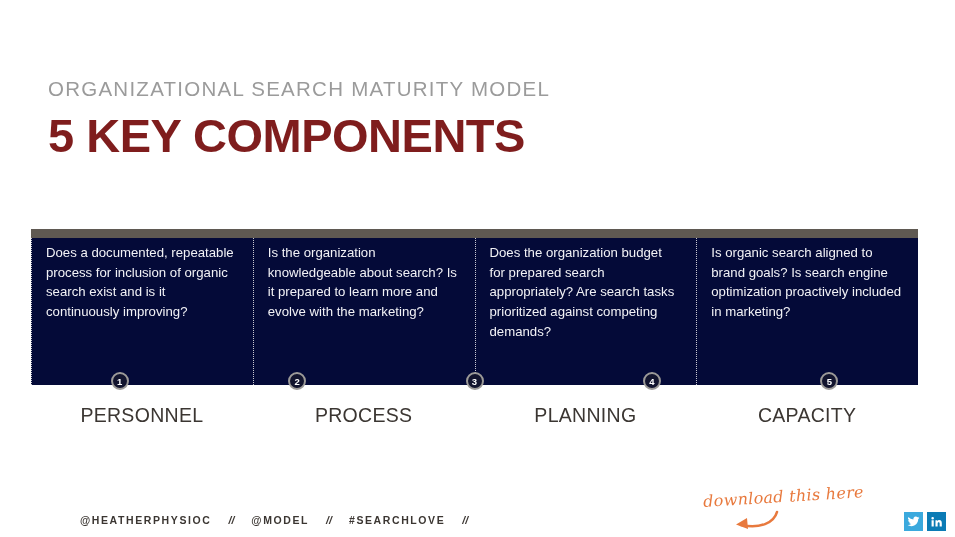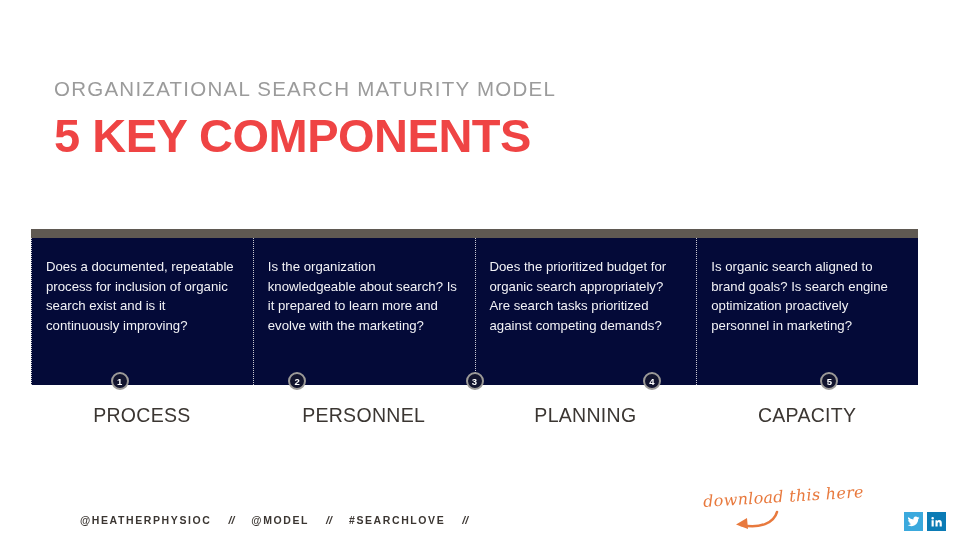--- a/index.html
+++ b/index.html
@@ -11,39 +11,39 @@
     height: 537px;
     background: #ffffff;
     font-family: "Liberation Sans", sans-serif;
     overflow: hidden;
     position: relative;
   }
 
   
   .header {
     position: absolute;
-    left: 54px;
+    left: 48px;
     top: 78px;
     width: 860px;
   }
   .eyebrow {
     font-family: "Liberation Sans", sans-serif;
     font-size: 20.5px;
     letter-spacing: 1.25px;
     color: #9b9b9b;
     font-weight: 400;
     line-height: 1.1;
     white-space: nowrap;
   }
   .headline {
     font-family: "Liberation Sans", sans-serif;
     font-size: 47px;
     font-weight: bold;
     letter-spacing: -0.5px;
-    color: #ef4444;
+    color: #7f1d1d;
     line-height: 1.18;
     margin-top: 7px;
     white-space: nowrap;
   }
 
   
   .panel {
     position: absolute;
     left: 31px;
     top: 229px;
@@ -64,21 +64,21 @@
     position: absolute;
     left: 0;
     top: 9px;
     right: 0;
     bottom: 0;
     display: flex;
   }
   .col {
     flex: 1 1 0;
     position: relative;
-    padding: 19px 16px 0 14px;
+    padding: 5px 16px 0 14px;
     box-sizing: border-box;
     border-left: 1px dotted #c8c8d2;
   }
   .col:first-child {
     border-left: 1px dotted #c8c8d2;
   }
   .col-text {
     color: #f2f2f6;
     font-size: 13.2px;
     line-height: 1.49;
@@ -217,25 +217,25 @@
     <div class="col">
       <div class="col-text">Does a documented, repeatable process for inclusion of organic search exist and is it continuously improving?</div>
     </div>
 
 
     <div class="col">
       <div class="col-text">Is the organization knowledgeable about search? Is it prepared to learn more and evolve with the marketing?</div>
     </div>
 
     <div class="col">
-      <div class="col-text">Does the prioritized budget for organic search appropriately? Are search tasks prioritized against competing demands?</div>
-    </div>
-
-    <div class="col">
-      <div class="col-text">Is organic search aligned to brand goals? Is search engine optimization proactively personnel in marketing?</div>
+      <div class="col-text">Does the organization budget for prepared search appropriately? Are search tasks prioritized against competing demands?</div>
+    </div>
+
+    <div class="col">
+      <div class="col-text">Is organic search aligned to brand goals? Is search engine optimization proactively included in marketing?</div>
     </div>
 
   </div>
 </div>
 
 <div class="badges">
   <div class="badge-slot">
     <div class="badge">1</div>
   </div>
   <div class="badge-slot">
@@ -247,24 +247,24 @@
   <div class="badge-slot">
     <div class="badge">4</div>
   </div>
   <div class="badge-slot">
     <div class="badge">5</div>
   </div>
 </div>
 
 <div class="labels">
   <div class="label-slot">
+    <span class="cat-label">PERSONNEL</span>
+  </div>
+  <div class="label-slot">
     <span class="cat-label">PROCESS</span>
-  </div>
-  <div class="label-slot">
-    <span class="cat-label">PERSONNEL</span>
   </div>
   <div class="label-slot">
     <span class="cat-label">PLANNING</span>
   </div>
   <div class="label-slot">
     <span class="cat-label">CAPACITY</span>
   </div>
 </div>
 
 <div class="footer">

